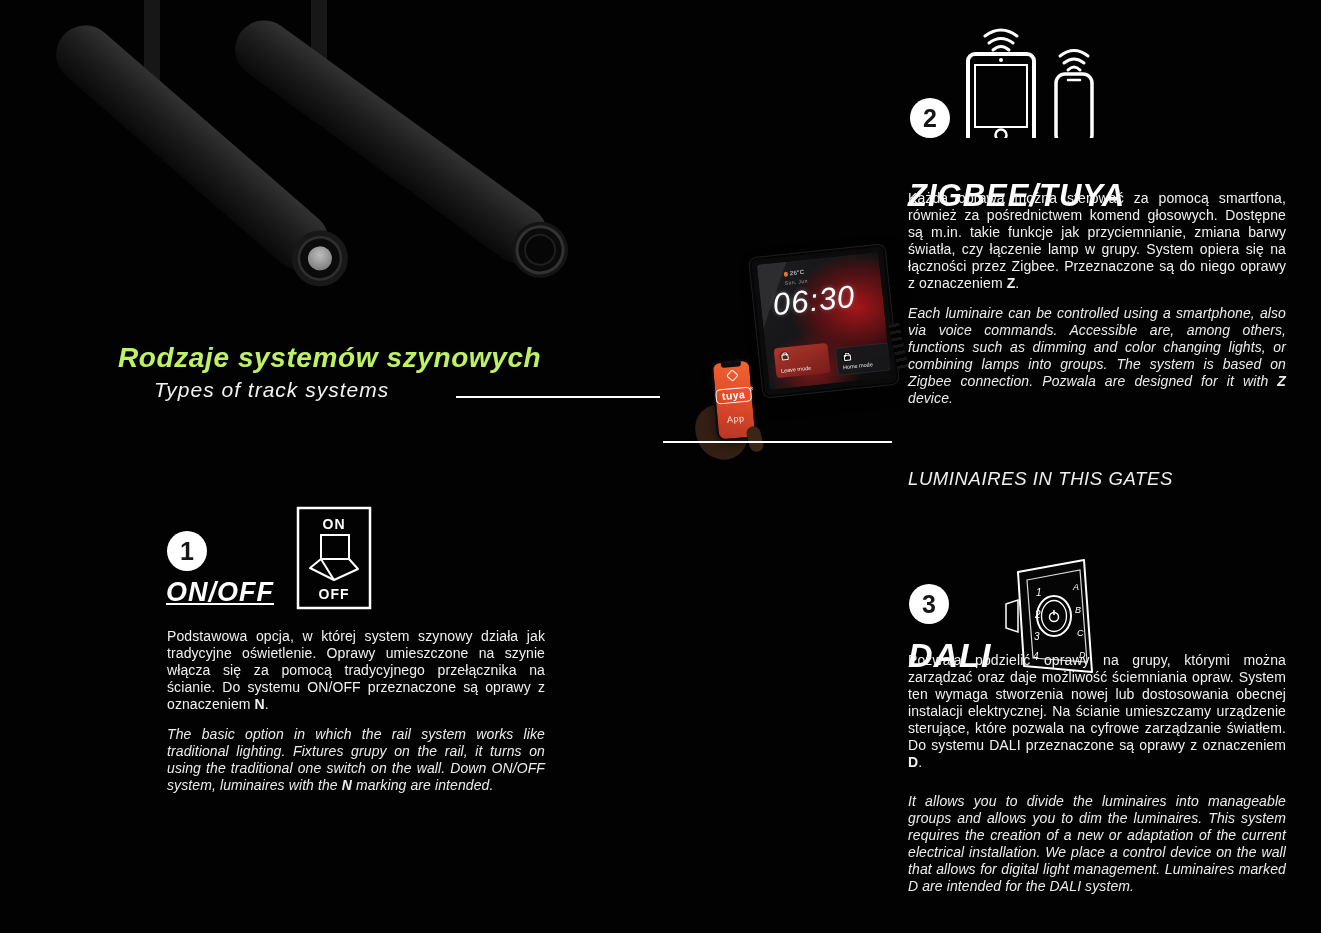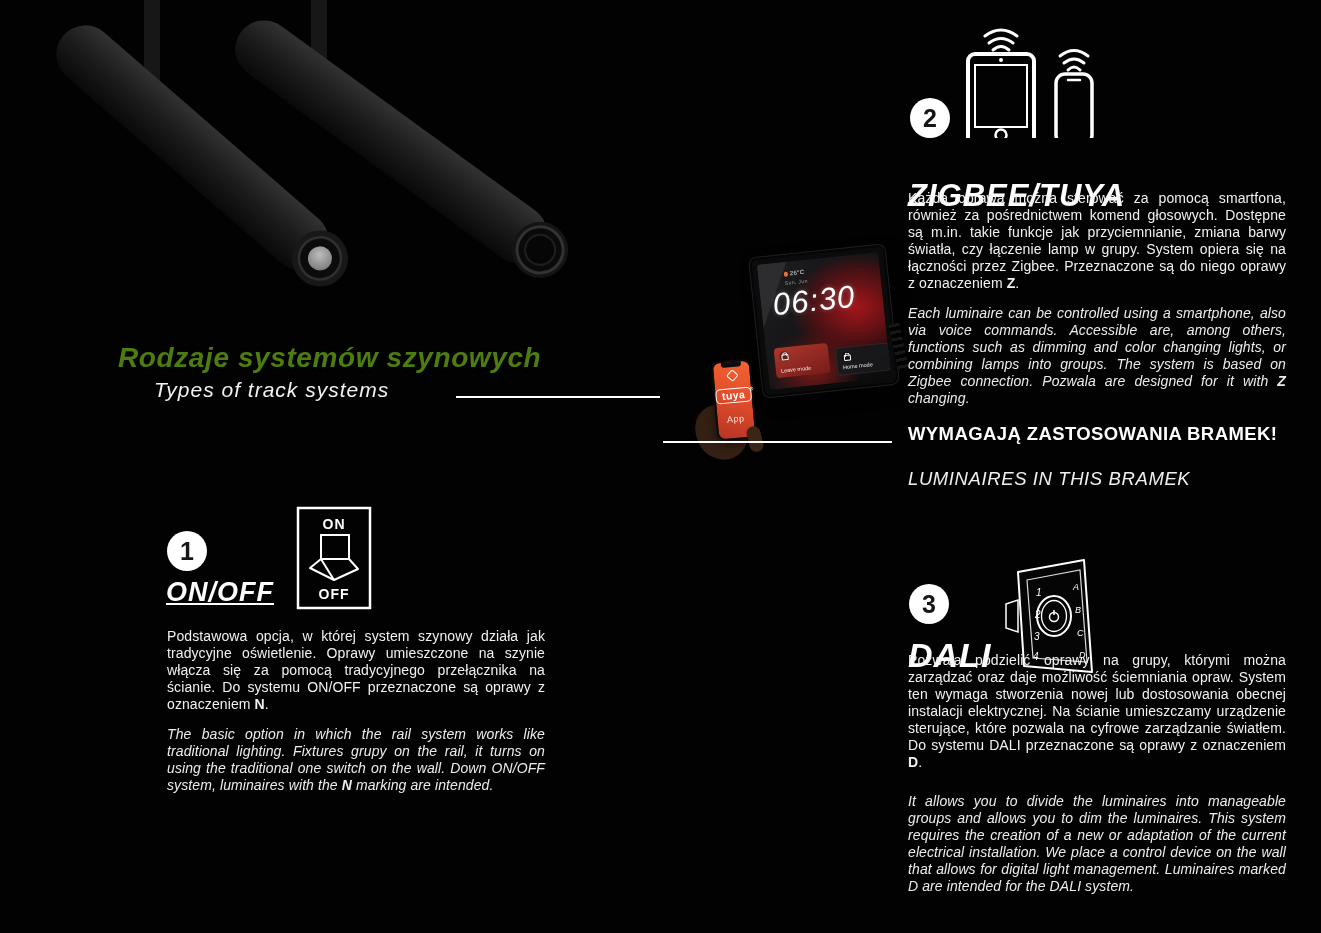--- a/index.html
+++ b/index.html
@@ -7,21 +7,21 @@
     width:1321px;height:933px;position:relative;overflow:hidden;
     background:#020203;color:#fff;
     font-family:"Liberation Sans", sans-serif;
     -webkit-font-smoothing:antialiased;
   }
   .abs{position:absolute;}
 
   
   .main-title-pl{
     left:118px;top:342px;font-size:28px;font-weight:700;font-style:italic;
-    letter-spacing:.6px;color:#4d7c0f;
+    letter-spacing:.6px;color:#bef264;
   }
   .main-title-en{
     left:118px;top:378px;font-size:21px;font-weight:400;font-style:italic;
     letter-spacing:1px;color:#f2f2f2;margin-left:36px;
   }
   .title-underline{left:456px;top:396px;width:204px;height:2px;background:#fff;}
 
   
   .badge{
     width:40px;height:40px;border-radius:50%;background:#fff;color:#161616;
@@ -219,28 +219,27 @@
   <span>2</span>
 </div>
 
 <div class="abs sec-title" style="left:908px;top:146px;font-size:31px;margin-top:32px;">ZIGBEE/TUYA</div>
 
 <div class="abs para" style="left:908px;top:190px;">
   <span>Każdą oprawą można sterować za pomocą smartfona, również za pośrednictwem komend głosowych. Dostępne są m.in. takie funkcje jak przyciemnianie, zmiana barwy światła, czy łączenie lamp w grupy. System opiera się na łączności przez Zigbee. Przeznaczone są do niego oprawy z oznaczeniem </span><span class="b">Z</span><span>.</span>
 </div>
 
 <div class="abs para para-en" style="left:908px;top:305px;">
-  <span>Each luminaire can be controlled using a smartphone, also via voice commands. Accessible are, among others, functions such as dimming and color changing lights, or combining lamps into groups. The system is based on Zigbee connection. Pozwala are designed for it with </span><span class="b">Z</span><span> changing.</span>
+  <span>Each luminaire can be controlled using a smartphone, also via voice commands. Accessible are, among others, functions such as dimming and color changing lights, or combining lamps into groups. The system is based on Zigbee connection. Pozwala are designed for it with </span><span class="b">Z</span><span> device.</span>
 </div>
 
 <div class="abs warn-pl" style="left:908px;top:422px;">
-  <div>WYMAGAJĄ ZASTOSOWANIA BRAMEK!</div>
 </div>
 <div class="abs warn-en" style="left:908px;top:468px;">
-  <div>LUMINAIRES IN THIS BRAMEK</div>
+  <div>LUMINAIRES IN THIS GATES</div>
 </div>
 
 <div class="abs badge" style="left:909px;top:584px;">
   <span>3</span>
 </div>
 
 <svg class="abs" style="left:996px;top:554px;" width="104" height="128" viewBox="0 0 104 128">
   <path d="M10,50 L22,46 L22,78 L10,74 Z" fill="none" stroke="#fff" stroke-width="1.5"></path>
   <path d="M22,18 L88,6 L96,118 L28,112 Z" fill="#050506" stroke="#fff" stroke-width="2" stroke-linejoin="round"></path>
   <path d="M31,26 L84,16 L91,108 L37,104 Z" fill="none" stroke="#fff" stroke-width="1.2" opacity="0.85"></path>

